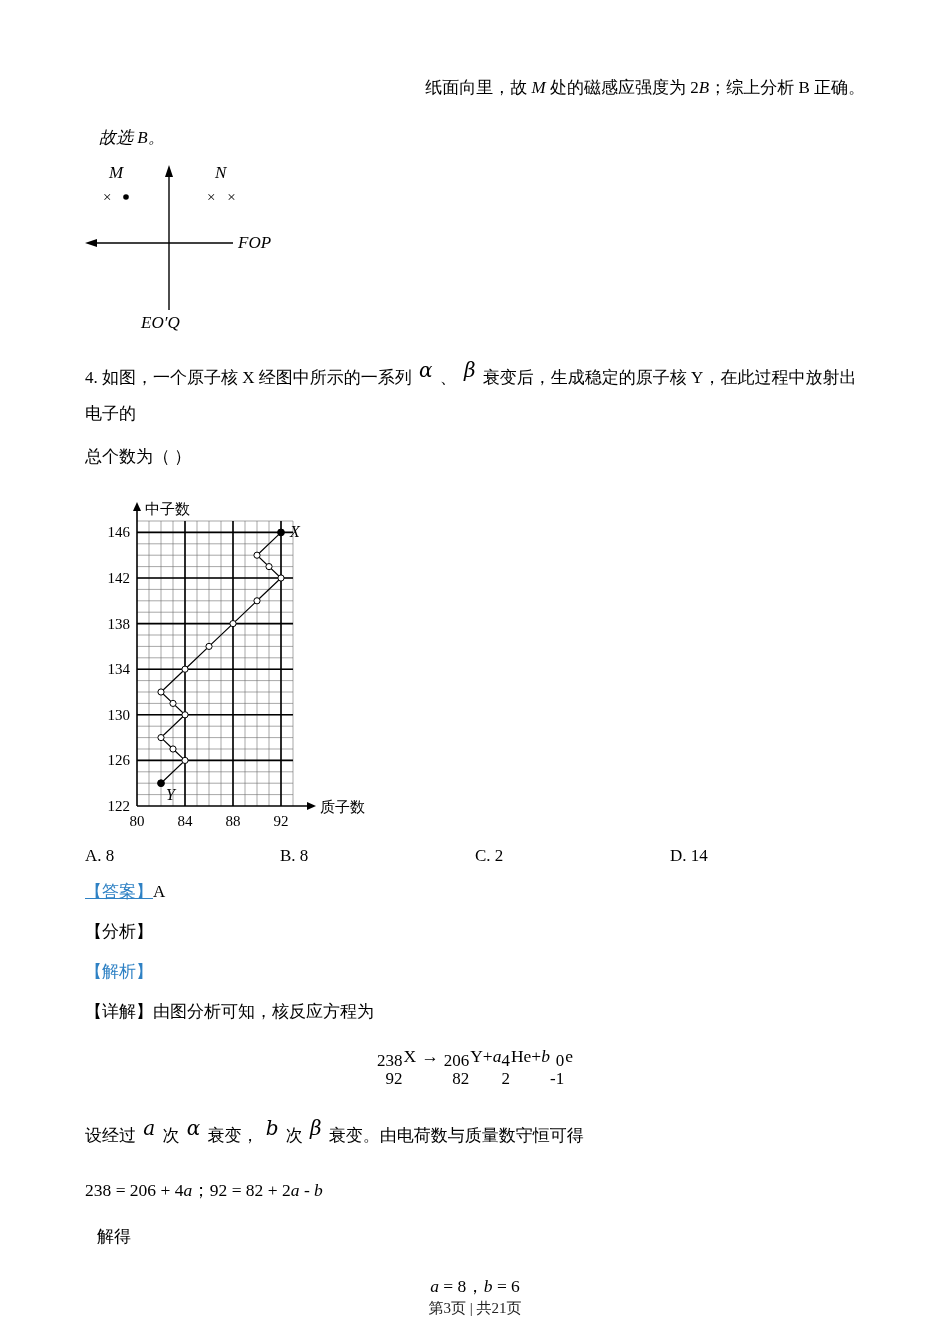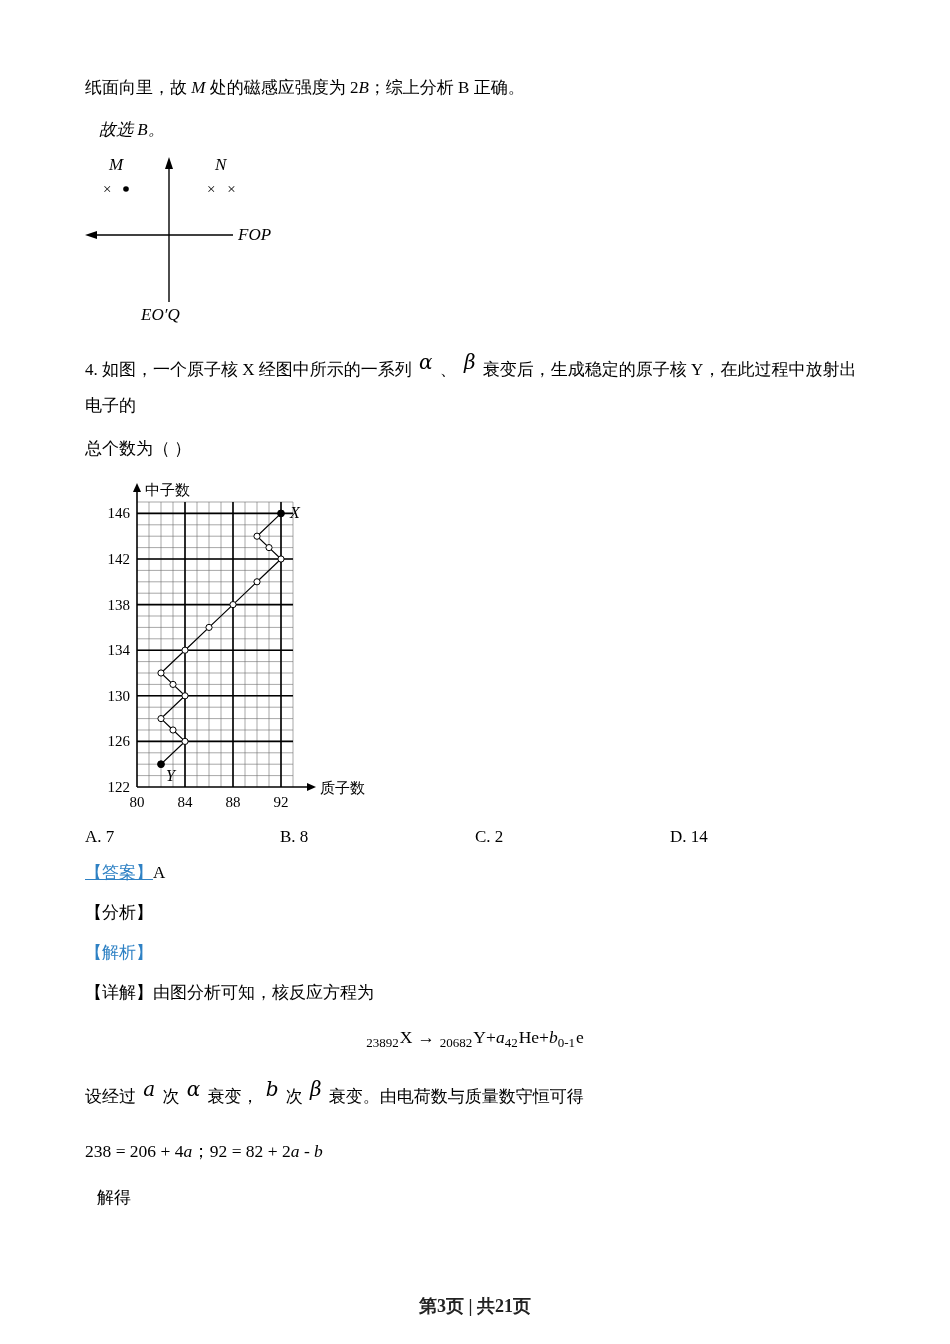--- a/index.html
+++ b/index.html
@@ -9,48 +9,48 @@
     font-family:"Liberation Serif","DejaVu Serif",serif;
     color:#000; font-size:17px;
   }
   .content { padding:74px 85px 0 85px; }
   p { line-height:1.65; }
   .it { font-style:italic; }
   .math-var {
     font-style:italic; font-family:"DejaVu Serif",serif;
     font-size:20px; vertical-align:6px; padding:0 3px;
   }
-  .sol1 { margin:0 0 14px; }
+  .sol1 { margin:0 0 22px;text-align:right; }
   .sol2 { margin:0 14px 8px;font-style:italic; }
   .mag-diagram { display:block; margin:2px 0 14px; }
   .mag-diagram text { font-family:"Liberation Serif",serif; }
   .svg-it { font-style:italic; font-size:17px; }
   .svg-sym { font-size:15px; font-family:"DejaVu Sans",sans-serif; letter-spacing:4px; }
   .q4l1 { margin:6px 0 0; line-height:2.1; }
-  .q4l2 { margin:12px 0 15px; }
+  .q4l2 { margin:12px 0 26px; }
   .decay-chart { display:block; margin:4px 0 0; }
   .decay-chart text { font-family:"Liberation Serif",serif; }
   .options { display:grid; grid-template-columns:repeat(4,195px); margin:10px 0 6px; }
   .ansline { margin:12px 0 0; }
   .tag-blue { color:#2E81C4; }
   .eq-center { margin:20px 0 4px; text-align:center; font-size:17.5px; }
   .eq2line { margin:24px 0 0; text-align:left; font-size:17.5px; }
   .eq3line { margin:22px 0 0; text-align:center; font-size:17.5px; }
   .setup { margin:18px 0 0; line-height:2.1; }
   .jiede { margin:22px 12px 0;font-family:Liberation Mono, monospace; }
   .nuclide { white-space:nowrap; }
   .presc {
-    display:inline-flex; flex-direction:row; align-items:flex-end;
-    font-size:13px; line-height:1.1; vertical-align:-4px; margin-right:1px;
+    display:inline-flex; flex-direction:column; align-items:flex-end;
+    font-size:17px; line-height:1.1; vertical-align:-4px; margin-right:1px;
   }
   .op { padding:0 5px; }
   .coef { font-style:italic; }
   .footer {
     position:absolute; left:0; bottom:26px; width:100%;
-    text-align:center; font-size:18px; color:#222;font-weight:bold;
+    text-align:center; font-size:15px; color:#222;
   }
 </style>
 </head>
 <body>
 
 <div class="content">
 
   <p class="sol1"><span>纸面向里，故 </span><span class="it">M</span><span> 处的磁感应强度为 2</span><span class="it">B</span><span>；综上分析 B 正确。</span></p>
   <p class="sol2">故选 B。</p>
 
@@ -150,21 +150,21 @@
       <circle cx="100" cy="216.8" r="3.1" fill="#fff" stroke="#000" stroke-width="1"></circle>
       <circle cx="76" cy="239.6" r="3.1" fill="#fff" stroke="#000" stroke-width="1"></circle>
       <circle cx="88" cy="251" r="3.1" fill="#fff" stroke="#000" stroke-width="1"></circle>
       <circle cx="100" cy="262.4" r="3.1" fill="#fff" stroke="#000" stroke-width="1"></circle>
       <circle cx="76" cy="285.2" r="3.4" fill="#000" stroke="#000" stroke-width="1"></circle>
       <text x="205" y="39.39999999999998" font-size="16" font-style="italic">X</text>
       <text x="81" y="302.2" font-size="16" font-style="italic">Y</text>
     </svg>
 
   <div class="options">
-    <span>A. 7</span>
+    <span>A. 8</span>
     <span>B. 8</span>
     <span>C. 2</span>
     <span>D. 14</span>
   </div>
 
   <p class="ansline"><span class="tag-blue" style="color: rgb(46, 129, 196); text-decoration: underline;">【答案】</span><span>A</span></p>
   <p class="ansline">【分析】</p>
   <p class="ansline"><span class="tag-blue" style="color: rgb(46, 129, 196);">【解析】</span></p>
   <p class="ansline"><span>【详解】</span><span>由图分析可知，核反应方程为</span></p>
 
@@ -180,16 +180,17 @@
           <span>2</span>
         </span><span>He</span></span><span>+</span><span class="coef">b</span><span class="nuclide"><span class="presc">
           <span>0</span>
           <span>-1</span>
         </span><span>e</span></span>
   </div>
 
   <p class="setup"><span>设经过 </span><span class="math-var">a</span><span> 次 </span><span class="math-var">α</span><span> 衰变， </span><span class="math-var">b</span><span> 次 </span><span class="math-var">β</span><span> 衰变。由电荷数与质量数守恒可得</span></p>
   <div class="eq2line"><span>238 = 206 + 4</span><span class="it">a</span><span>；92 = 82 + 2</span><span class="it">a</span><span> - </span><span class="it">b</span></div>
   <p class="jiede">解得</p>
+  <div class="eq3line"><span class="it">a</span><span> = 8，</span><span class="it">b</span><span> = 6</span></div>
 
 </div>
 
 <div class="footer">第3页 | 共21页</div>
 
 </body></html>

